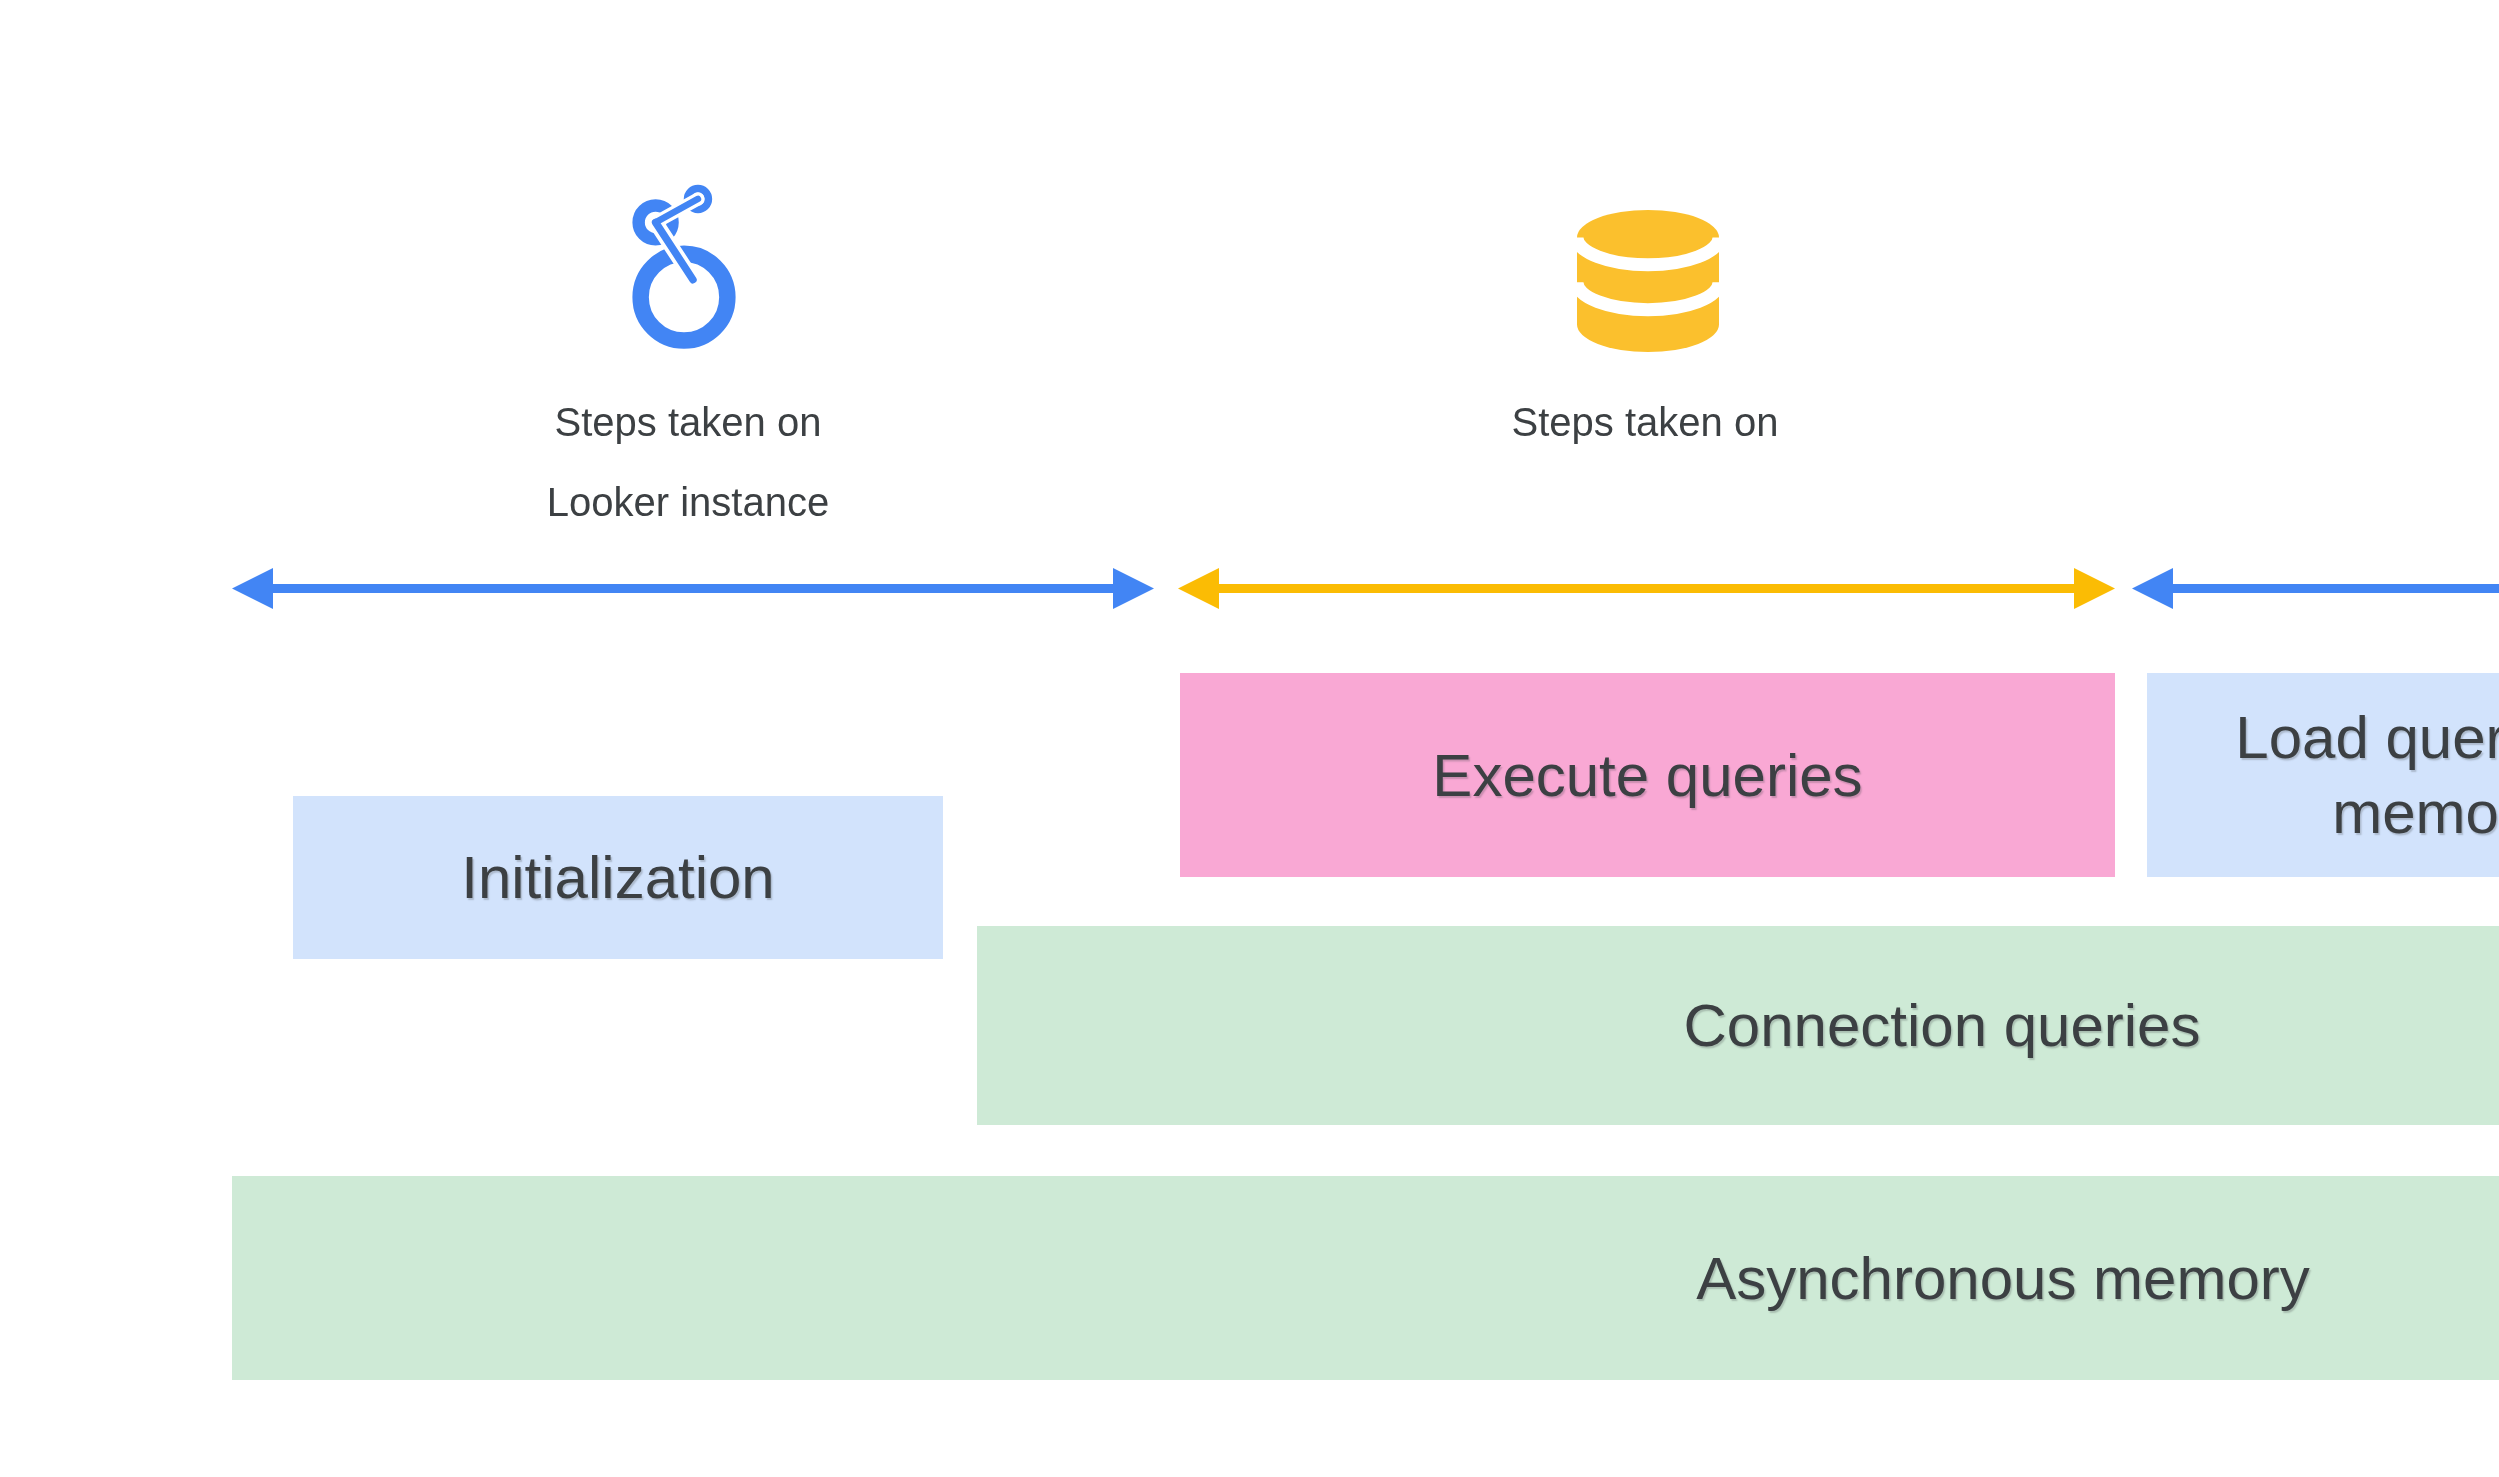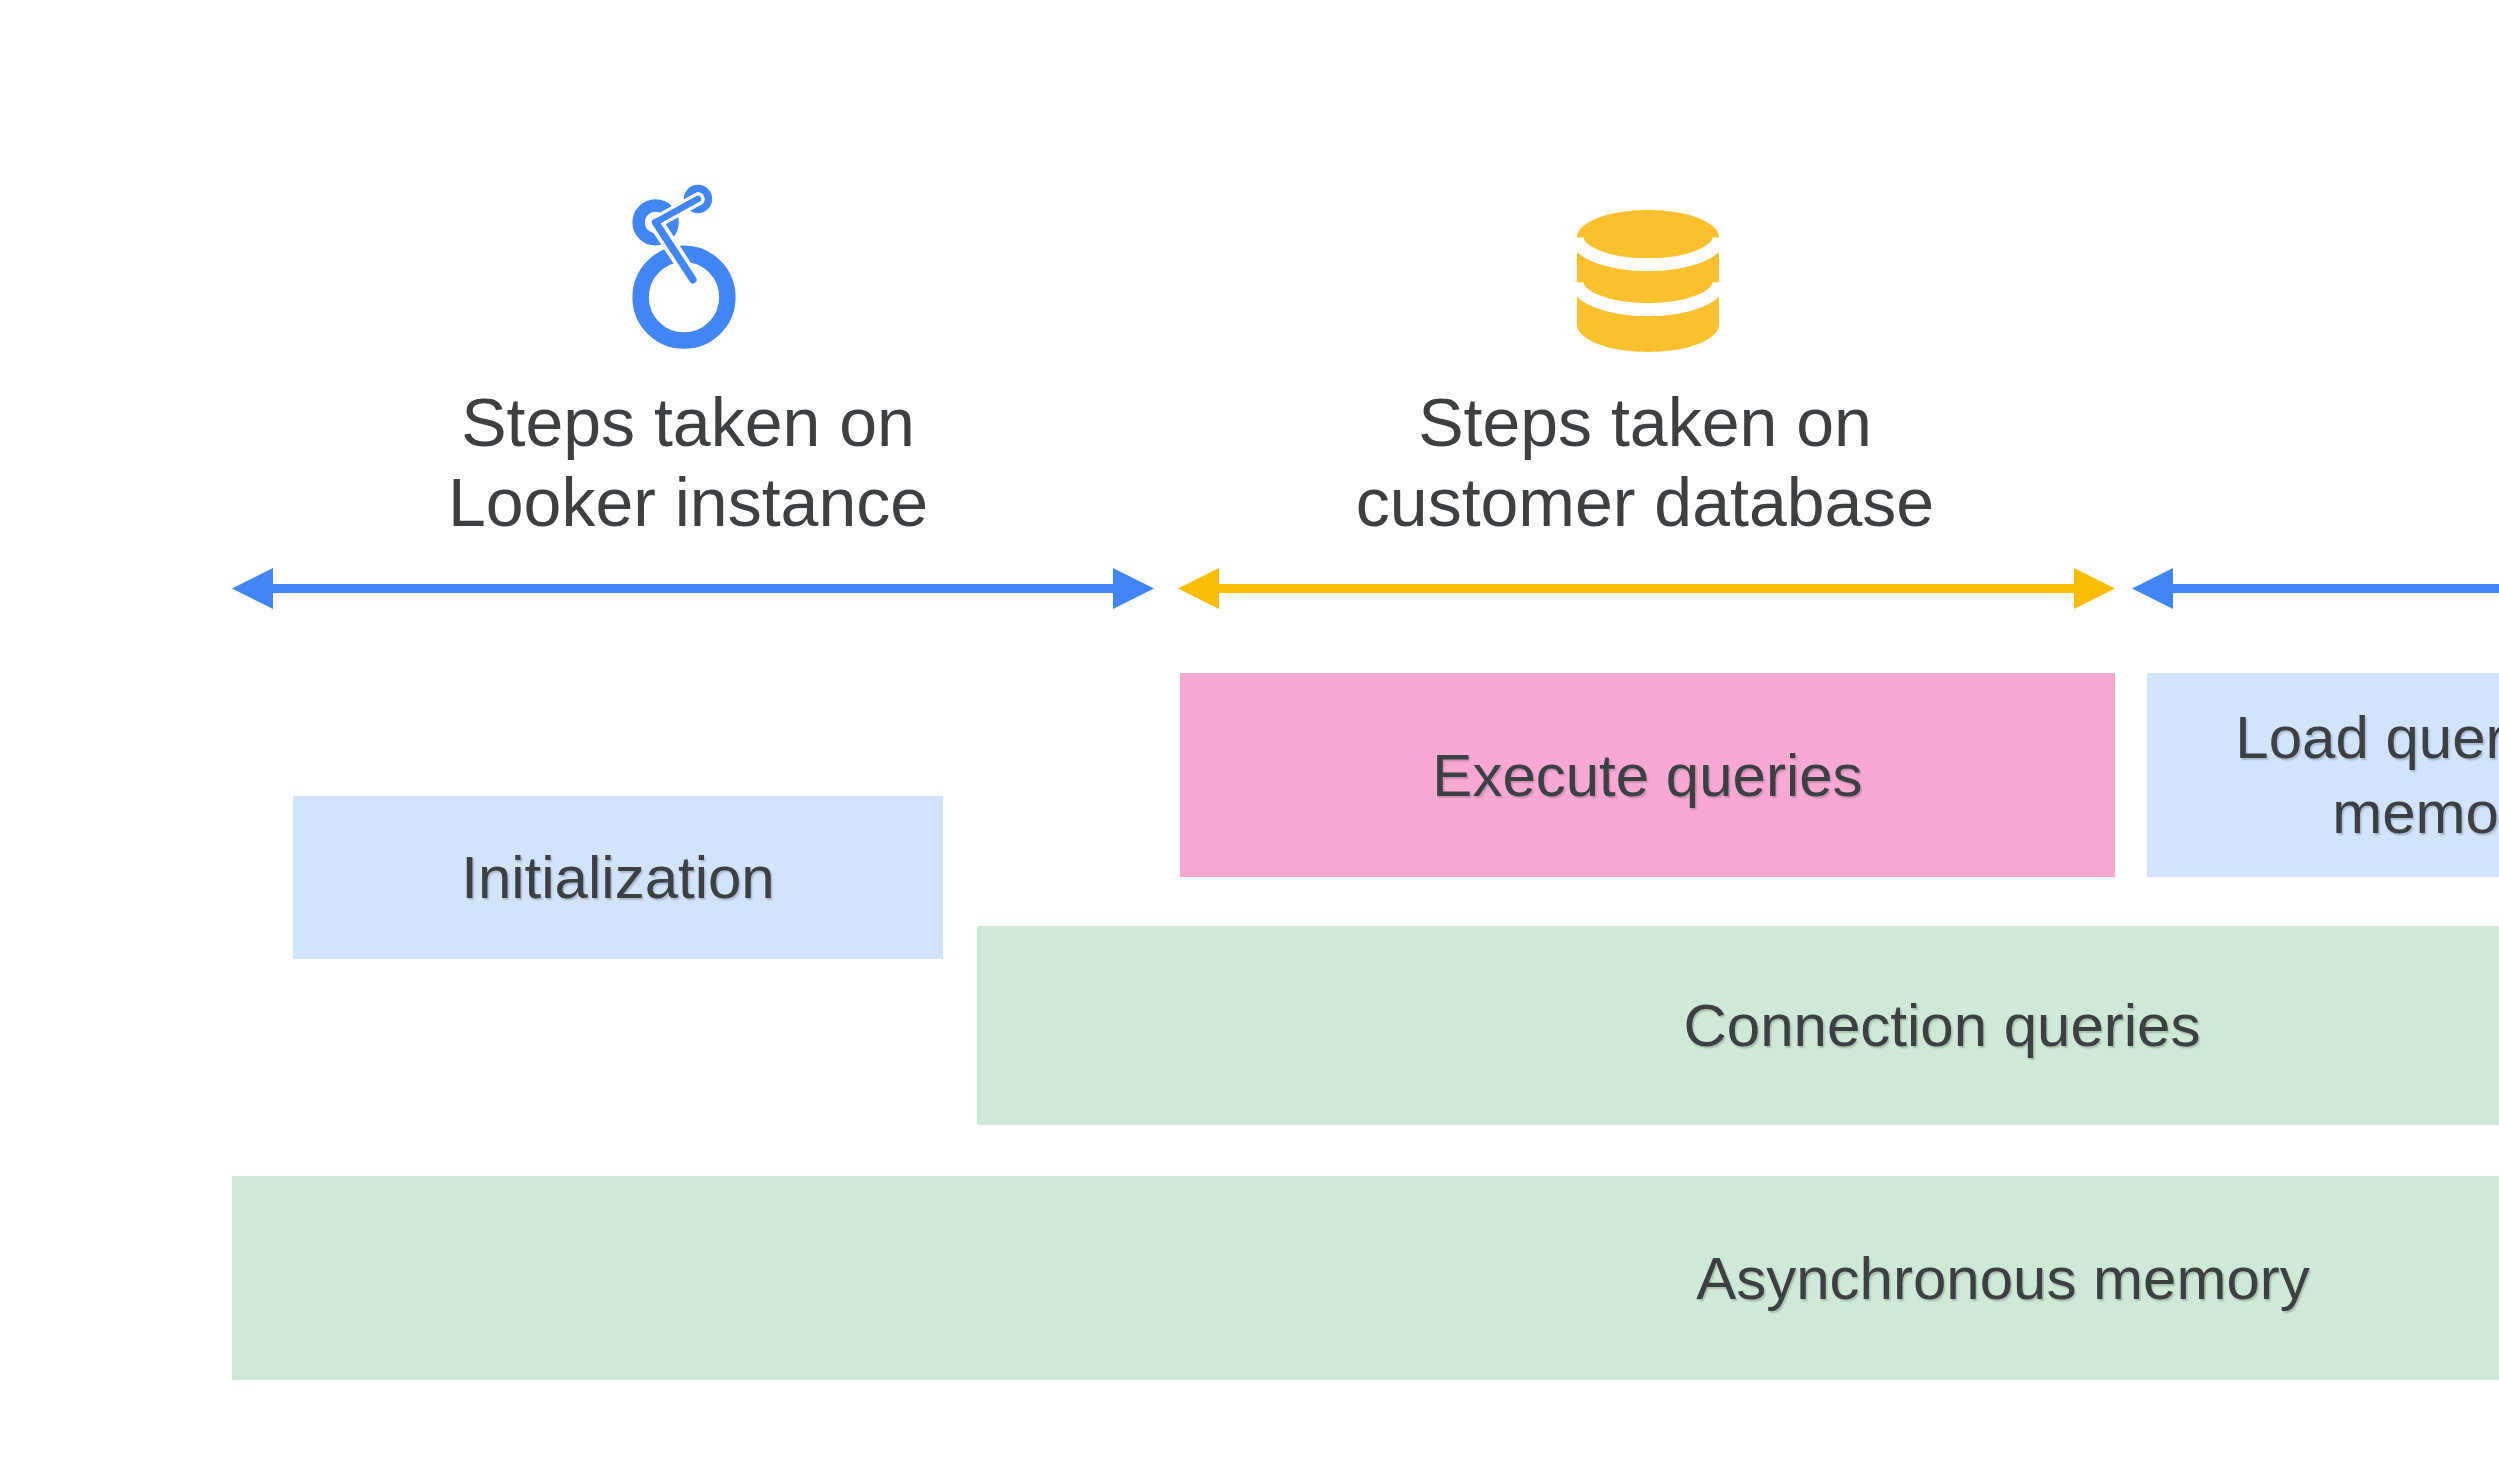--- a/index.html
+++ b/index.html
@@ -8,21 +8,21 @@
     width: 3999px;
     height: 1478px;
     background: #ffffff;
     font-family: "Liberation Sans", sans-serif;
     overflow: hidden;
   }
   .section-label {
     position: absolute;
     width: 800px;
     text-align: center;
-    font-size: 68px;
+    font-size: 40px;
     line-height: 80px;
     color: #3C4043;
     white-space: nowrap;
   }
   .box {
     position: absolute;
     display: flex;
     flex-direction: column;
     align-items: center;
     justify-content: center;
@@ -55,21 +55,20 @@
     <div>Looker instance</div>
   </div>
 
   <svg class="icon-svg" style="left:1577px; top:210px;" width="142" height="142" viewBox="0 0 285 285">
     <path d="M0,55 A142.5,55 0 0 1 285,55 L285,230 A142.5,55 0 0 1 0,230 Z" fill="#FBC02D"></path>
     <path d="M0,55 A142.5,55 0 0 0 285,55" stroke="#FFFFFF" stroke-width="26" fill="none"></path>
     <path d="M0,145 A142.5,55 0 0 0 285,145" stroke="#FFFFFF" stroke-width="26" fill="none"></path>
   </svg>
   <div class="section-label" style="left:1245px; top:382px;">
     <div>Steps taken on</div>
-    <div>customer database</div>
   </div>
 
   <svg class="arrow-svg" style="left:231px; top:566px;" width="924" height="45" viewBox="0 0 1848 90">
     <line x1="72" y1="45" x2="1776" y2="45" stroke-width="18" stroke="#4285F4"></line>
     <polygon points="2,45 84,4 84,86" fill="#4285F4"></polygon>
     <polygon points="1846,45 1764,4 1764,86" fill="#4285F4"></polygon>
   </svg>
 
   <svg class="arrow-svg" style="left:1177px; top:566px;" width="939" height="45" viewBox="0 0 1879 90">
     <line x1="72" y1="45" x2="1807" y2="45" stroke-width="18" stroke="#FBBC04"></line>

